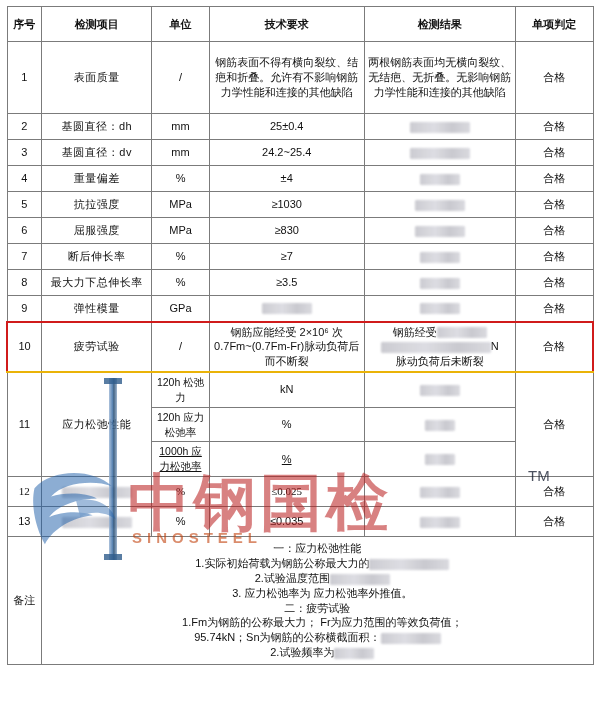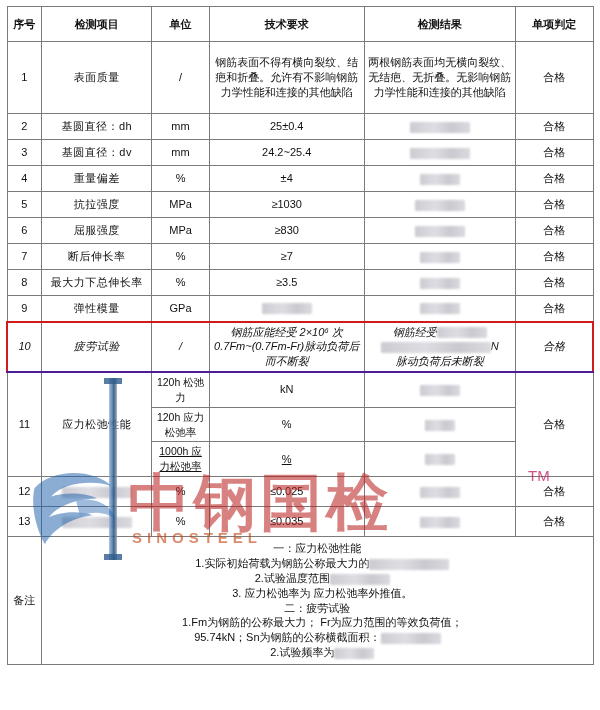--- a/index.html
+++ b/index.html
@@ -68,22 +68,21 @@
   .blur.w30 { width: 30px; }
   .blur.w40 { width: 40px; }
   .blur.w50 { width: 50px; }
   .blur.w60 { width: 60px; }
   .blur.w70 { width: 70px; }
   .blur.w80 { width: 80px; }
   .blur.w110 { width: 110px; }
 
   tr.highlight-row td {
     border-top: 2px solid #d01b1b;
-    border-bottom: 2px solid #4c1d95;
-    font-style: italic;
+    border-bottom: 2px solid #eab308;
   }
   tr.highlight-row td:first-child { border-left: 2px solid #d01b1b; }
   tr.highlight-row td:last-child  { border-right: 2px solid #d01b1b; }
 
   .remark-cell {
     text-align: left;
     font-size: 10.5px;
     line-height: 1.65;
     padding: 4px 6px;
     vertical-align: top;
@@ -122,21 +121,21 @@
     font-weight: bold;
     letter-spacing: 5px;
     color: #c2410c;
     opacity: .6;
   }
   #watermark .wm-tm {
     position: absolute;
     left: 506px;
     top: 12px;
     font-size: 15px;
-    color: #be185d;
+    color: #0f172a;
     opacity: .75;
     font-family: "Liberation Sans", sans-serif;
   }
   #watermark .wm-logo {
     position: absolute;
     left: 0px;
     top: 2px;
     width: 104px;
     height: 104px;
     opacity: .6;
@@ -303,21 +302,21 @@
         <td><span class="blur w30"></span></td>
       </tr>
       <tr style="height:34px;text-decoration:underline;">
         <td>
           <span class="small">1000h 应力松弛率</span>
         </td>
         <td>%</td>
         <td><span class="blur w30"></span></td>
       </tr>
 
-      <tr style="height:30px;">
+      <tr style="height:30px;font-family:Liberation Serif, serif;">
         <td>12</td>
         <td class="item-name"><span class="blur w70"></span></td>
         <td>%</td>
         <td>≤0.025</td>
         <td><span class="blur w40"></span></td>
         <td>合格</td>
       </tr>
 
       <tr style="height:30px;">
         <td>13</td>

